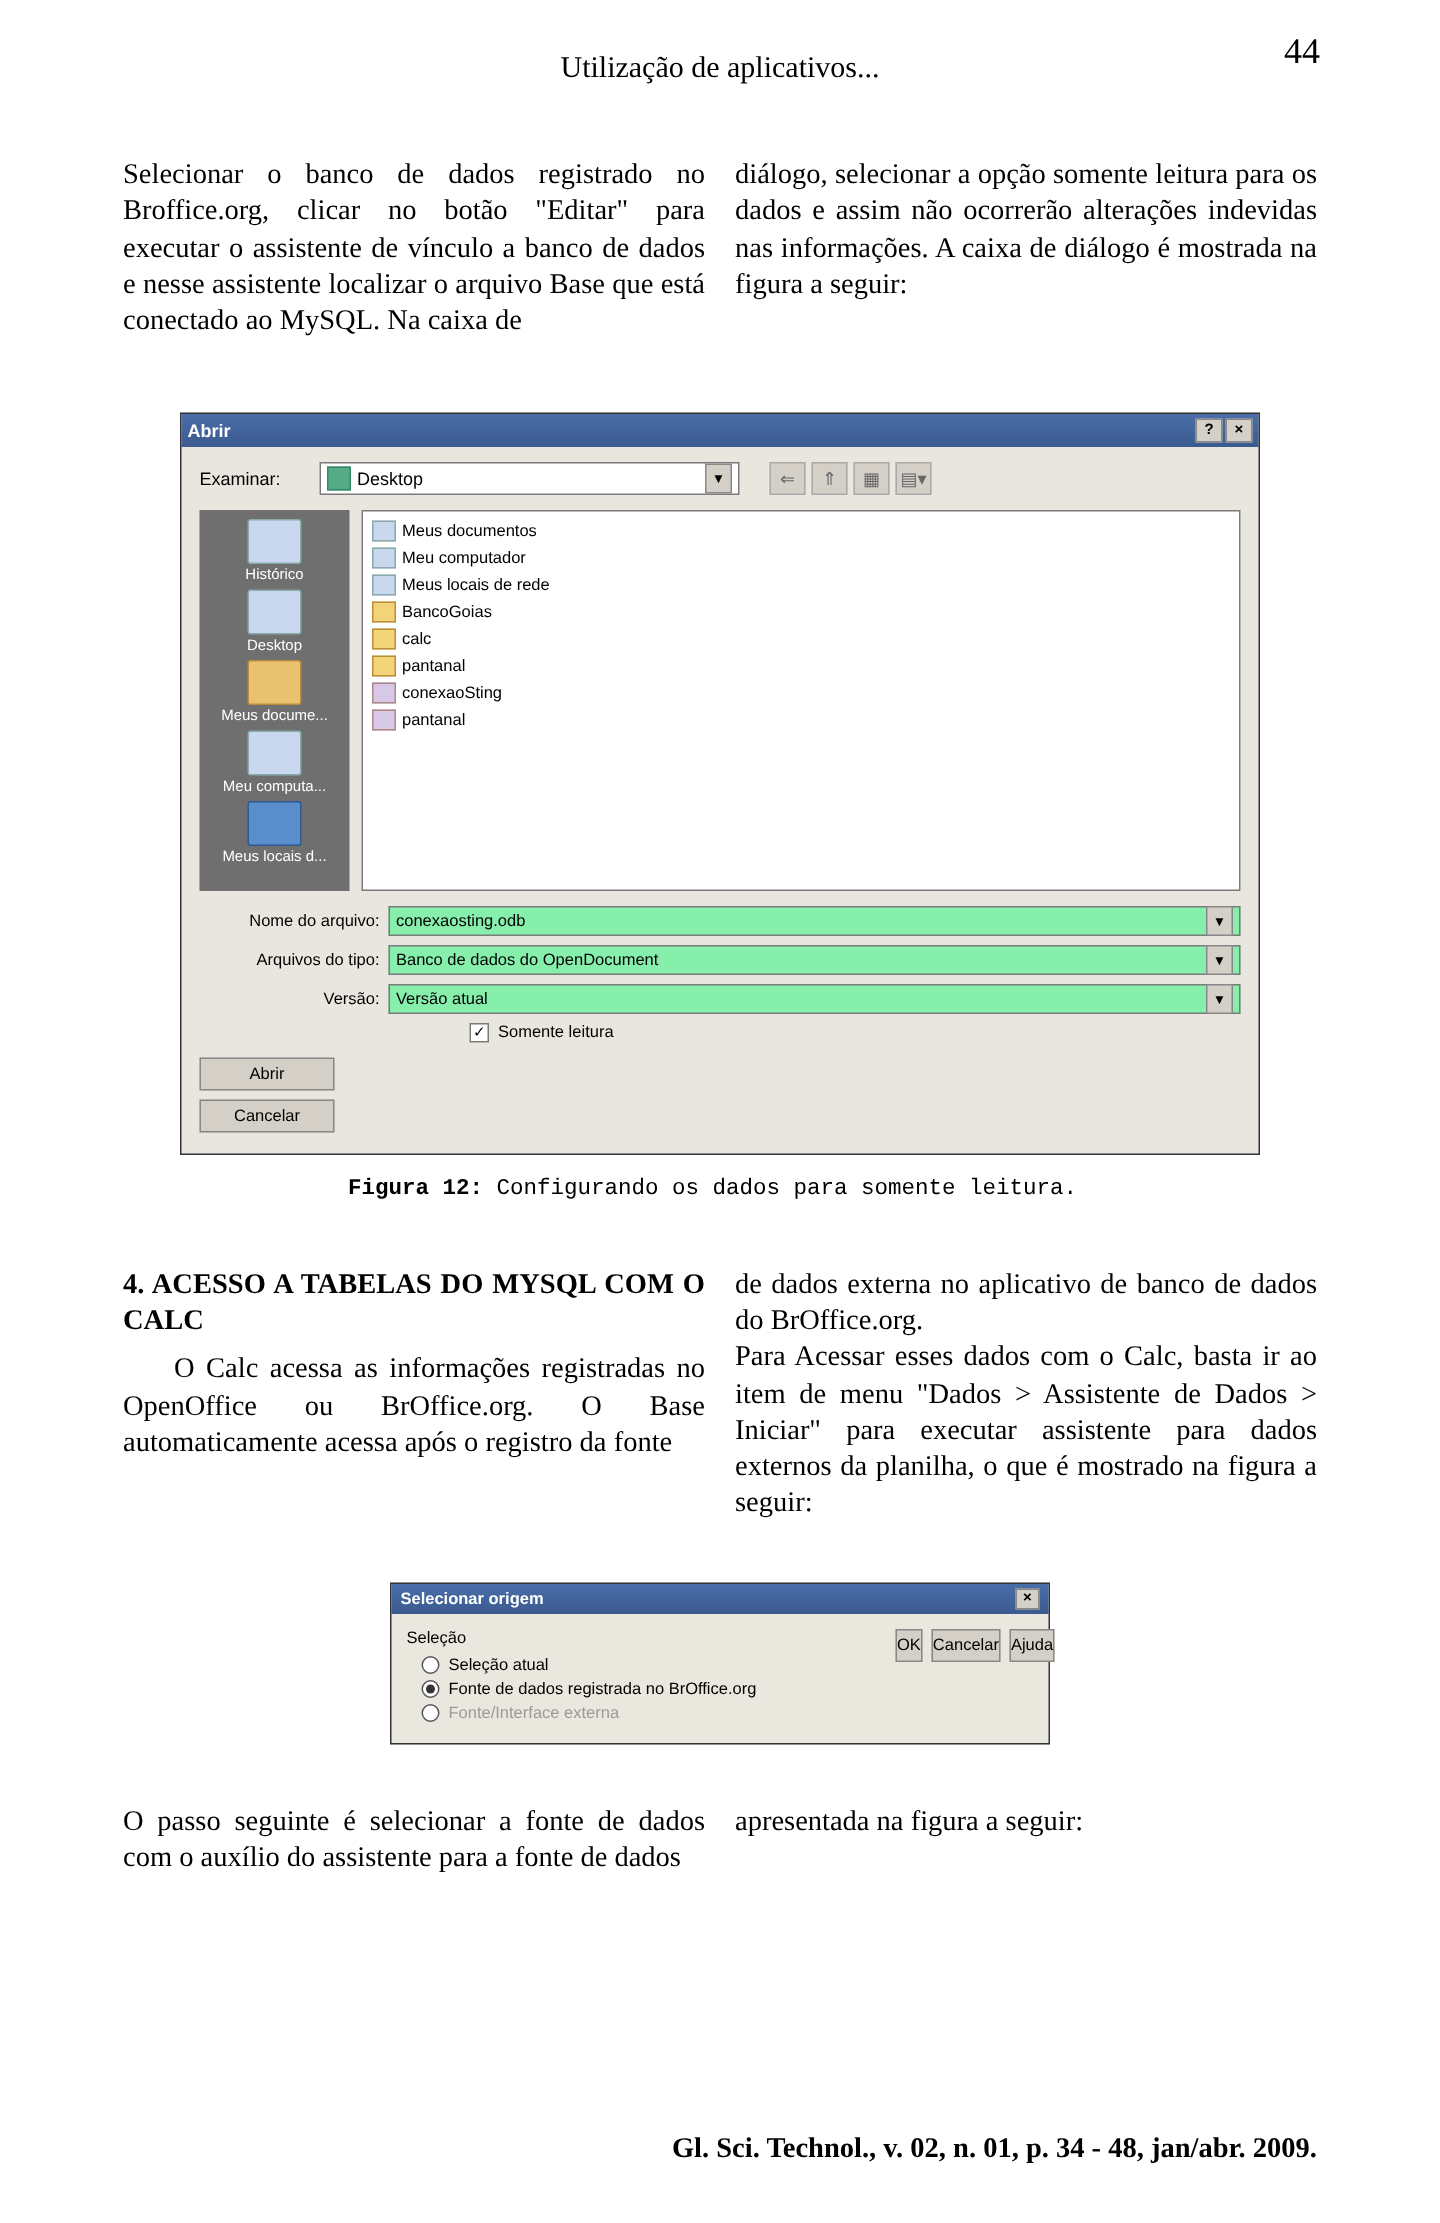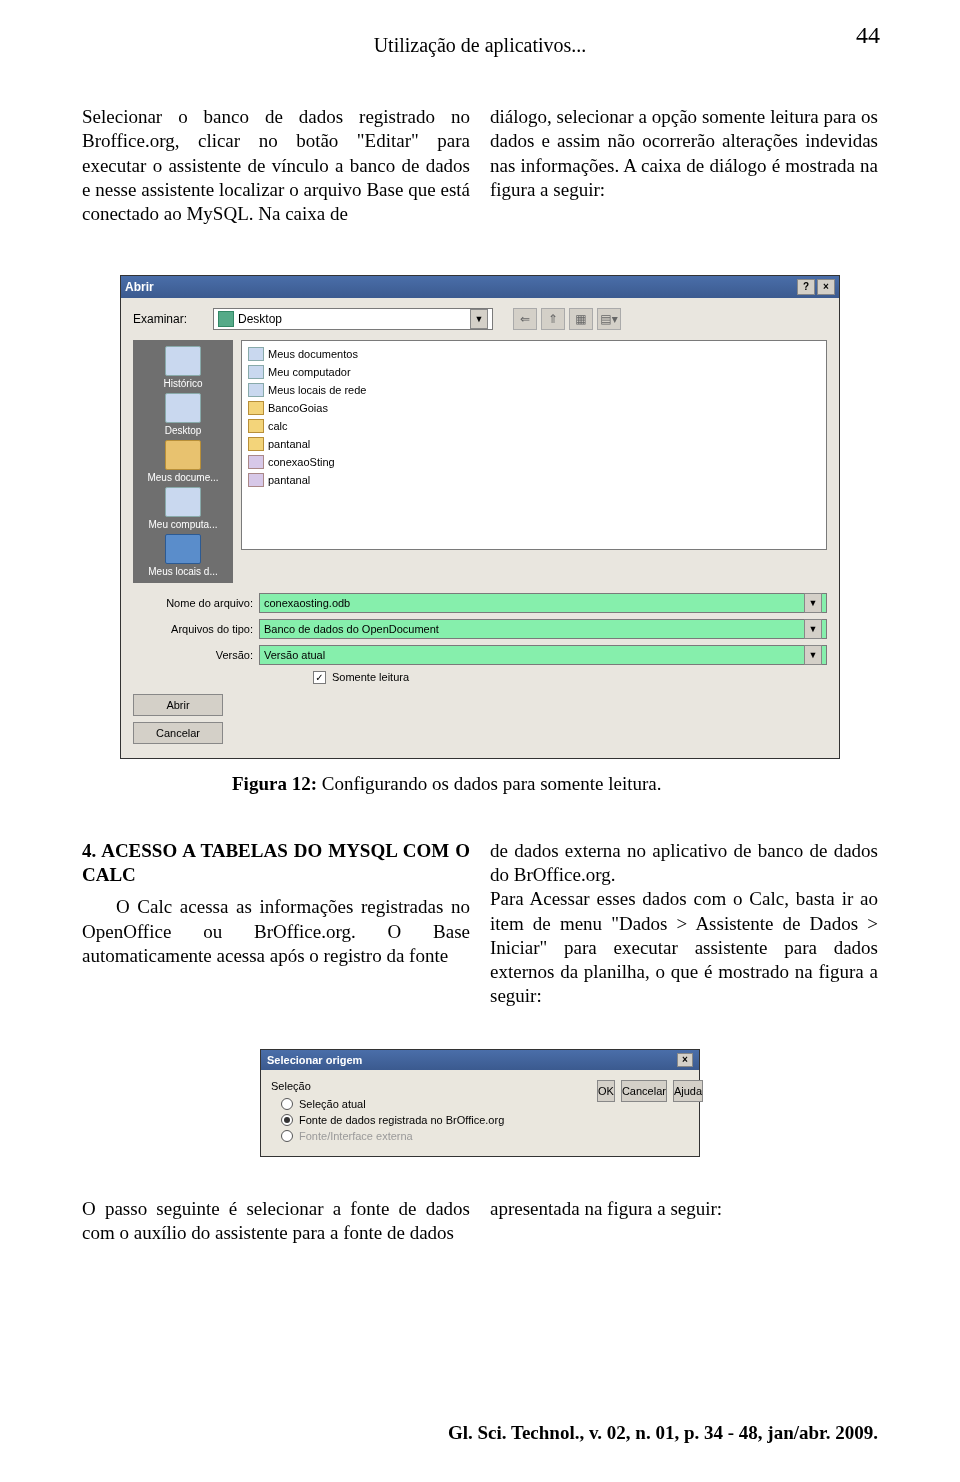--- a/index.html
+++ b/index.html
@@ -20,35 +20,35 @@
   .combo .ci { width: 16px; height: 16px; background: #5a8; border: 1px solid #386; margin-right: 4px; }
   .drop { width: 18px; height: 20px; background: #d4d0c8; border: 1px solid #888; margin-left: auto; text-align: center; line-height: 18px; font-size: 9px; }
   .navicons { display: flex; gap: 4px; margin-left: 10px; }
   .navicons .ni { width: 24px; height: 22px; background: #d4d0c8; border: 1px solid #aaa; display: flex; align-items: center; justify-content: center; font-size: 12px; color: #666; }
   .mid { display: flex; gap: 8px; }
   .places { width: 100px; background: #6f6f6f; padding: 6px 0; display: flex; flex-direction: column; align-items: center; gap: 4px; }
   .place { width: 84px; text-align: center; color: #fff; font-size: 10px; }
   .place .picon { width: 36px; height: 30px; margin: 0 auto 2px; background: #c9d8ef; border: 1px solid #8aa; border-radius: 2px; }
   .place:nth-child(3) .picon { background: #e8c26f; border-color: #b88f38; }
   .place:nth-child(5) .picon { background: #5a8dcb; border-color: #2c5a92; }
-  .filelist { flex: 1; background: #fff; border: 1px solid #7a7a7a; height: 210px; padding: 4px 6px; }
+  .filelist { flex: 1; background: #fff; border: 1px solid #7a7a7a; height: 254px; padding: 4px 6px; }
   .fi { display: flex; align-items: center; gap: 4px; height: 18px; font-size: 11px; }
   .fi .fic { width: 16px; height: 14px; background: #f3d47a; border: 1px solid #b88f38; }
   .fi.sys .fic { background: #c9d8ef; border-color: #8aa; }
   .fi.db .fic { background: #d7c8e8; border-color: #a88; }
   .bottom { margin-top: 10px; display: flex; gap: 10px; flex-direction: column; }
   .bottom-left { flex: 1; }
   .brow { display: flex; align-items: center; gap: 6px; margin-bottom: 6px; }
   .brow .bl { width: 120px; text-align: right; font-size: 11px; }
   .brow .inp { flex: 1; height: 20px; background: #86efac; border: 1px solid #7a7a7a; display: flex; align-items: center; padding: 0 4px; font-size: 11px; }
   .bottom-right { width: 90px; display: flex; flex-direction: column; gap: 6px; padding-top: 0; }
   .wbtn { height: 22px; background: #d4d0c8; border: 1px solid #888; font-size: 11px; display: flex; align-items: center; justify-content: center; }
   .chkrow { display: flex; align-items: center; gap: 6px; margin-left: 180px; margin-top: 2px; font-size: 11px; }
   .chkrow .cb { width: 13px; height: 13px; background: #fff; border: 1px solid #7a7a7a; display: flex; align-items: center; justify-content: center; font-size: 10px; }
-  .caption { margin-top: 14px; font-size: 19px; padding-left: 150px; }
+  .caption { margin-top: 14px; font-size: 15px; padding-left: 150px; font-family: Liberation Mono, monospace; }
   .caption b { font-weight: bold; }
   .section-h { font-weight: bold; font-size: 19px; margin-bottom: 8px; }
   .dlg2 { margin: 40px auto 0; width: 440px; border: 1px solid #333; font-family: Tahoma, Arial, sans-serif; font-size: 11px; background: #eae7de; }
   .dlg2-title { background: linear-gradient(#4a6ea9,#3b5a8f); color: #fff; height: 20px; display: flex; align-items: center; padding: 0 6px; font-weight: bold; }
   .dlg2-title span { flex: 1; }
   .dlg2-title .xb { width: 16px; height: 14px; background: #d4d0c8; border: 1px solid #888; text-align: center; line-height: 12px; color: #000; font-size: 10px; }
   .dlg2-body { display: flex; padding: 10px; gap: 10px; }
   .dlg2-left { flex: 1; }
   .grp { margin-bottom: 6px; }
   .ropt { display: flex; align-items: center; gap: 6px; margin: 4px 0 4px 10px; }

